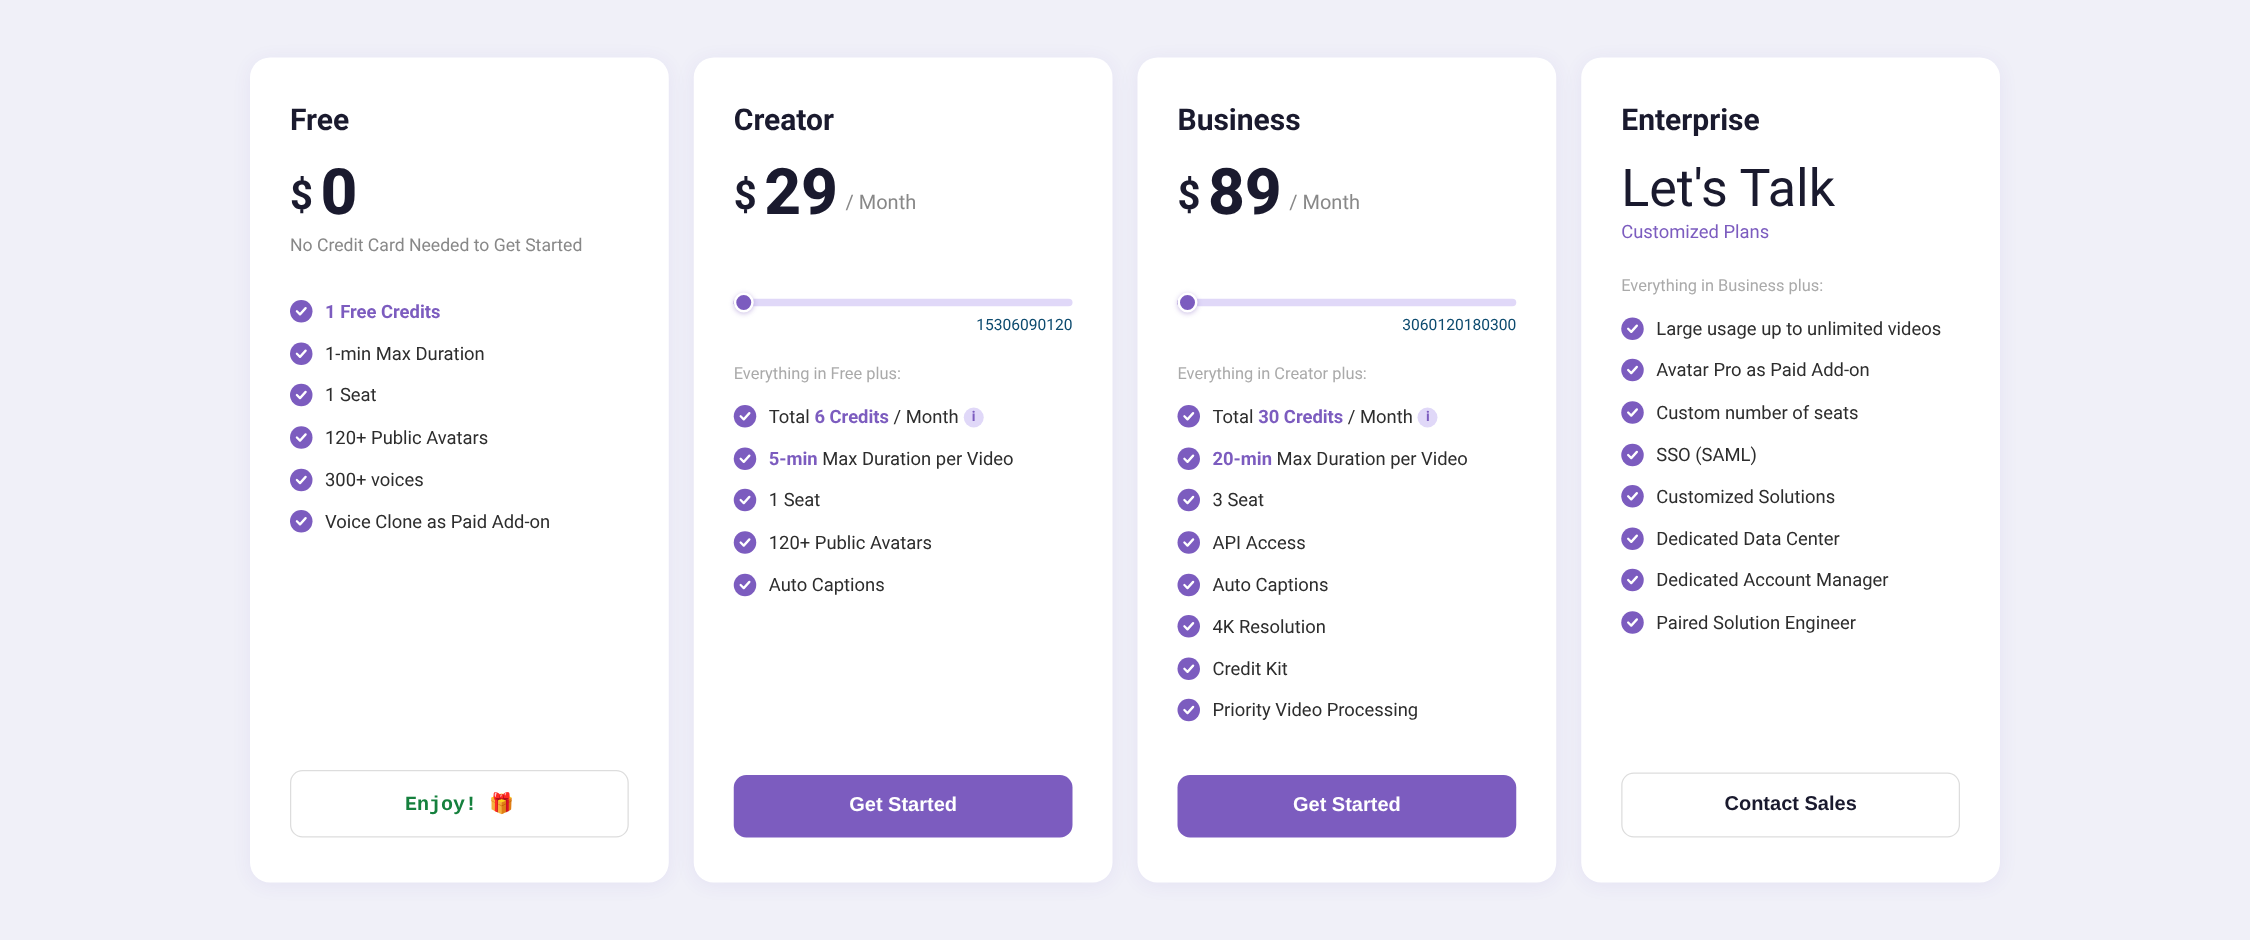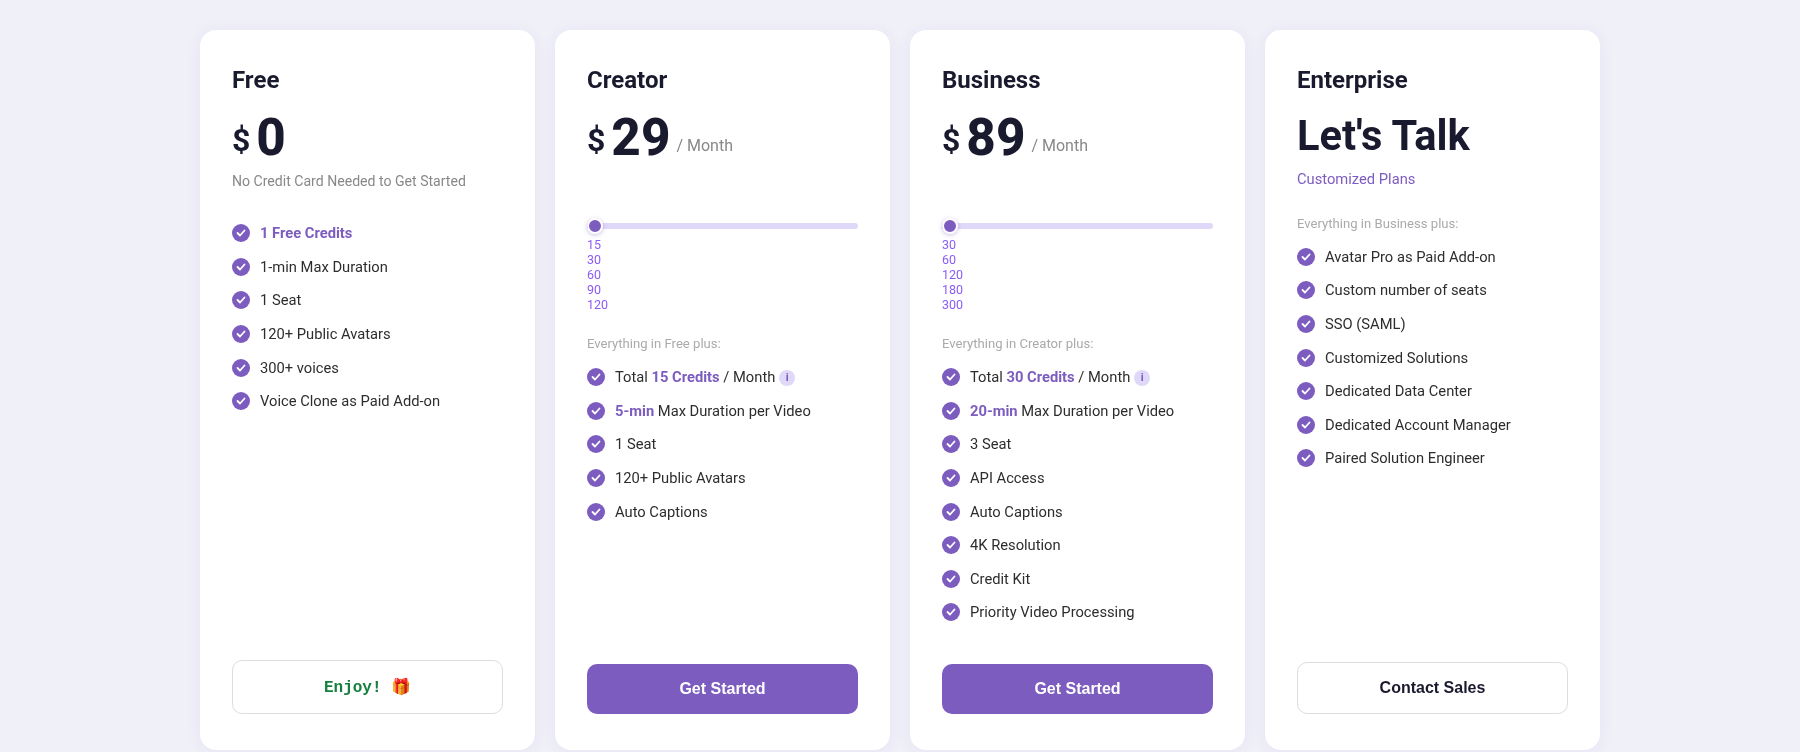--- a/index.html
+++ b/index.html
@@ -59,23 +59,22 @@
       font-weight: 400;
     }
     .price-note {
       font-size: 0.88rem;
       color: #888;
       margin-bottom: 28px;
       min-height: 22px;
     }
     .lets-talk {
       font-size: 2.6rem;
-      font-weight: 700;
+      font-weight: 400;
       color: #1a1a2e;
-      margin-bottom: 10px;
       line-height: 1.15;
     }
     .customized-plans {
       font-size: 0.92rem;
       color: #7c5cbf;
       margin-bottom: 28px;
     }
 
     
     .slider-section {
@@ -101,23 +100,22 @@
       height: 16px;
       background: #7c5cbf;
       border-radius: 50%;
       border: 2px solid #fff;
       box-shadow: 0 1px 4px rgba(124,92,191,0.4);
     }
     .slider-labels {
       display: flex;
       justify-content: flex-end;
       font-size: 0.78rem;
-      color: #8b5cf6;
+      color: #0c4a6e;
       margin-top: 2px;
-      flex-direction: column;
     }
 
     
     .section-label {
       font-size: 0.82rem;
       color: #aaa;
       margin-bottom: 16px;
       font-weight: 400;
     }
     .features-list {
@@ -281,21 +279,21 @@
         </div>
       </div>
       <div class="section-label">Everything in Free plus:</div>
       <ul class="features-list">
         <li class="feature-item">
           <span class="check-icon">
             <svg viewBox="0 0 10 10" fill="none">
               <polyline points="1.5,5 4,7.5 8.5,2.5" stroke="white" stroke-width="1.8" stroke-linecap="round" stroke-linejoin="round"></polyline>
             </svg>
           </span>
-          <span>Total <span class="feature-highlight">15 Credits</span> / Month<span class="info-icon">i</span></span>
+          <span>Total <span class="feature-highlight">6 Credits</span> / Month<span class="info-icon">i</span></span>
         </li>
         <li class="feature-item">
           <span class="check-icon">
             <svg viewBox="0 0 10 10" fill="none">
               <polyline points="1.5,5 4,7.5 8.5,2.5" stroke="white" stroke-width="1.8" stroke-linecap="round" stroke-linejoin="round"></polyline>
             </svg>
           </span>
           <span><span class="feature-highlight">5-min</span> Max Duration per Video</span>
         </li>
         <li class="feature-item">
@@ -420,20 +418,28 @@
       <div class="lets-talk">Let's Talk</div>
       <div class="customized-plans">Customized Plans</div>
       <div class="section-label">Everything in Business plus:</div>
       <ul class="features-list">
         <li class="feature-item">
           <span class="check-icon">
             <svg viewBox="0 0 10 10" fill="none">
               <polyline points="1.5,5 4,7.5 8.5,2.5" stroke="white" stroke-width="1.8" stroke-linecap="round" stroke-linejoin="round"></polyline>
             </svg>
           </span>
+          <span>Large usage up to unlimited videos</span>
+        </li>
+        <li class="feature-item">
+          <span class="check-icon">
+            <svg viewBox="0 0 10 10" fill="none">
+              <polyline points="1.5,5 4,7.5 8.5,2.5" stroke="white" stroke-width="1.8" stroke-linecap="round" stroke-linejoin="round"></polyline>
+            </svg>
+          </span>
           <span>Avatar Pro as Paid Add-on</span>
         </li>
         <li class="feature-item">
           <span class="check-icon">
             <svg viewBox="0 0 10 10" fill="none">
               <polyline points="1.5,5 4,7.5 8.5,2.5" stroke="white" stroke-width="1.8" stroke-linecap="round" stroke-linejoin="round"></polyline>
             </svg>
           </span>
           <span>Custom number of seats</span>
         </li>

